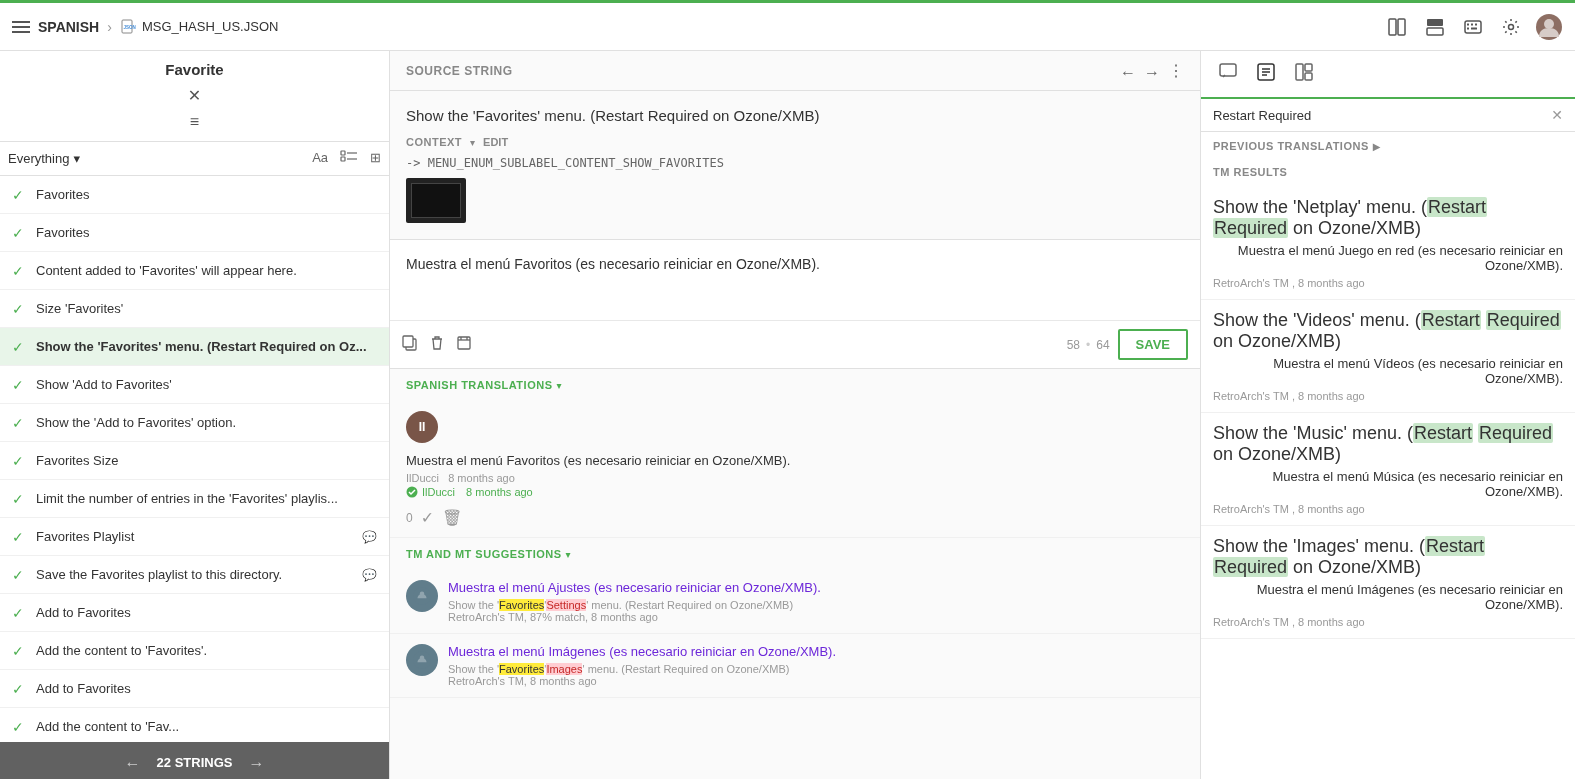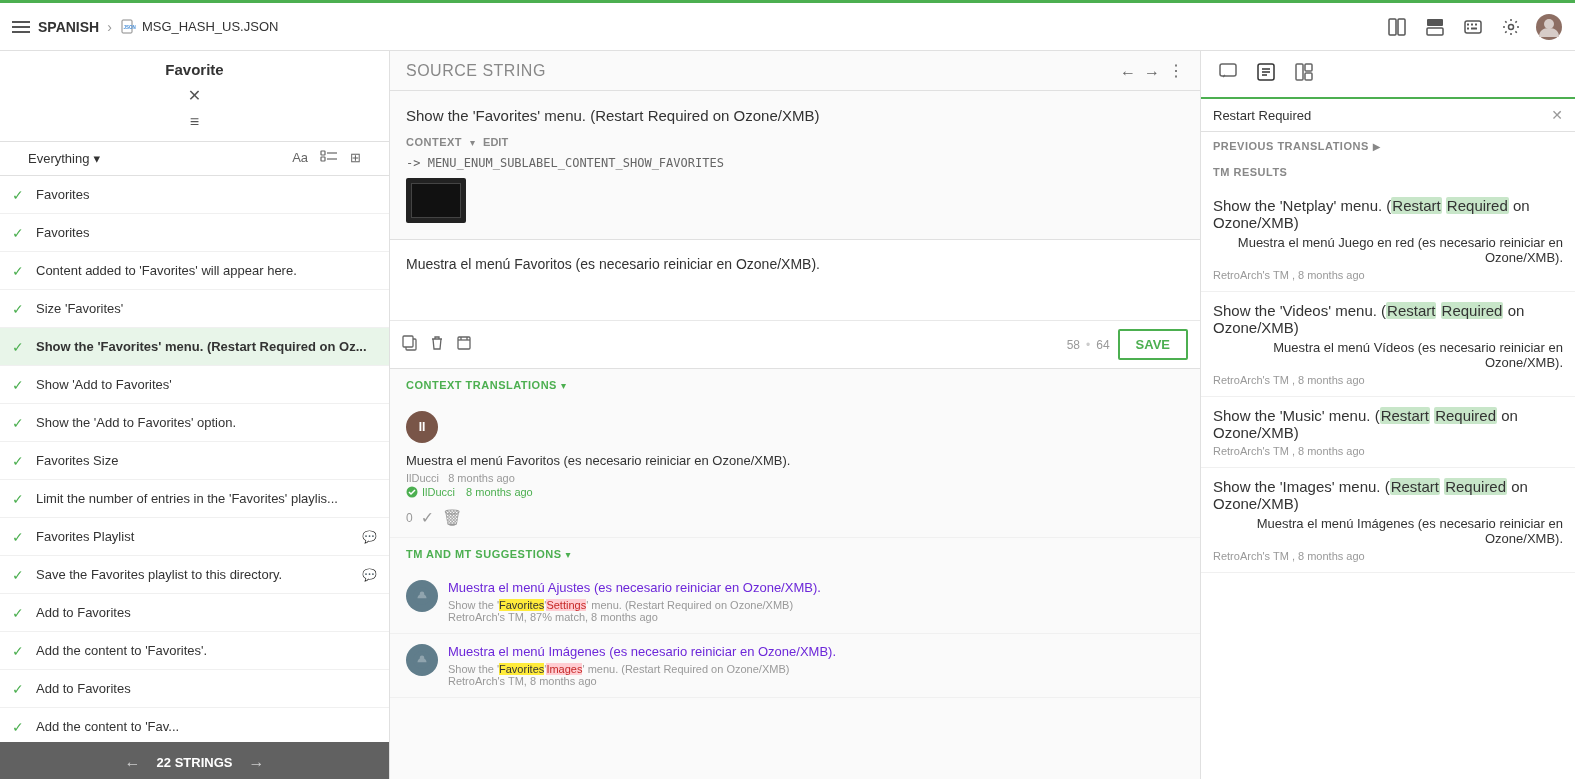--- a/index.html
+++ b/index.html
@@ -68,21 +68,21 @@
     }
     .left-header-title {
       font-weight: 600;
       font-size: 15px;
       flex: 1;
     }
     .left-header-icon { cursor: pointer; color: #555; font-size: 16px; }
     .search-bar {
       display: flex;
       align-items: center;
-      padding: 8px 28px;
+      padding: 8px 8px;
       border-bottom: 1px solid #e0e0e0;
       gap: 8px;
     }
     .search-dropdown {
       display: flex;
       align-items: center;
       gap: 4px;
       font-size: 13px;
       color: #333;
       cursor: pointer;
@@ -141,22 +141,22 @@
     }
     .source-header {
       display: flex;
       align-items: center;
       padding: 10px 16px;
       background: #fafafa;
       border-bottom: 1px solid #e0e0e0;
       gap: 8px;
     }
     .source-label {
-      font-size: 16px;
-      font-weight: 400;
+      font-size: 12px;
+      font-weight: 700;
       color: #888;
       letter-spacing: 0.5px;
       flex: 1;
     }
     .source-nav-icon { cursor: pointer; color: #666; font-size: 16px; }
     .source-content {
       padding: 16px;
       border-bottom: 1px solid #e0e0e0;
     }
     .source-string-text {
@@ -397,21 +397,21 @@
       font-size: 11px;
       font-weight: 700;
       color: #888;
       letter-spacing: 0.5px;
     }
     .right-scroll { overflow-y: auto; flex: 1; }
     .tm-result-item {
       padding: 10px 12px;
       border-bottom: 1px solid #f0f0f0;
     }
-    .tm-result-source { font-size: 15px; color: #333; margin-bottom: 4px; }
+    .tm-result-source { font-size: 18px; color: #333; margin-bottom: 4px; }
     .tm-result-target { font-size: 13px; color: #333; margin-bottom: 4px; text-align: right; }
     .tm-result-meta { font-size: 11px; color: #999; }
     .highlight-green { background: #c8e6c9; color: #333; padding: 0 1px; border-radius: 2px; }
 
     .scrollbar-thin::-webkit-scrollbar { width: 6px; }
     .scrollbar-thin::-webkit-scrollbar-track { background: #f1f1f1; }
     .scrollbar-thin::-webkit-scrollbar-thumb { background: #ccc; border-radius: 3px; }
     .topbar-wrapper { position: relative; }
   </style>
 </head>
@@ -621,21 +621,21 @@
           <div class="char-count">
             <span>58</span>
             <span class="bullet">•</span>
             <span>64</span>
           </div>
           <button class="save-btn">SAVE</button>
         </div>
       </div>
 
       <div class="section-header">
-        <span class="section-label">CONTEXT TRANSLATIONS</span>
+        <span class="section-label">SPANISH TRANSLATIONS</span>
         <span class="section-arrow">▾</span>
       </div>
       <div class="translation-entry">
         <div class="user-avatar">
           <span>II</span>
         </div>
         <div class="entry-content">
           <div class="entry-text">Muestra el menú Favoritos (es necesario reiniciar en Ozone/XMB).</div>
           <div class="entry-meta">
             <span>IlDucci</span>
@@ -746,20 +746,21 @@
           Show the 'Videos' menu. (<span class="highlight-green">Restart</span> <span class="highlight-green">Required</span> on Ozone/XMB)
         </div>
         <div class="tm-result-target">Muestra el menú Vídeos (es necesario reiniciar en Ozone/XMB).</div>
         <div class="tm-result-meta">RetroArch's TM , 8 months ago</div>
       </div>
 
       <div class="tm-result-item">
         <div class="tm-result-source">
           Show the 'Music' menu. (<span class="highlight-green">Restart</span> <span class="highlight-green">Required</span> on Ozone/XMB)
         </div>
+        <div class="tm-result-target">Muestra el menú Música (es necesario reiniciar en Ozone/XMB).</div>
         <div class="tm-result-meta">RetroArch's TM , 8 months ago</div>
       </div>
 
       <div class="tm-result-item">
         <div class="tm-result-source">
           Show the 'Images' menu. (<span class="highlight-green">Restart</span> <span class="highlight-green">Required</span> on Ozone/XMB)
         </div>
         <div class="tm-result-target">Muestra el menú Imágenes (es necesario reiniciar en Ozone/XMB).</div>
         <div class="tm-result-meta">RetroArch's TM , 8 months ago</div>
       </div>

